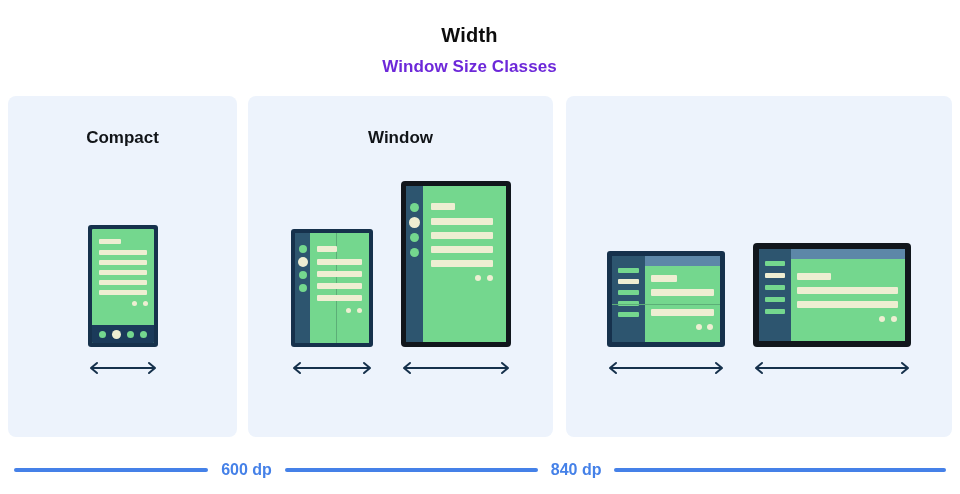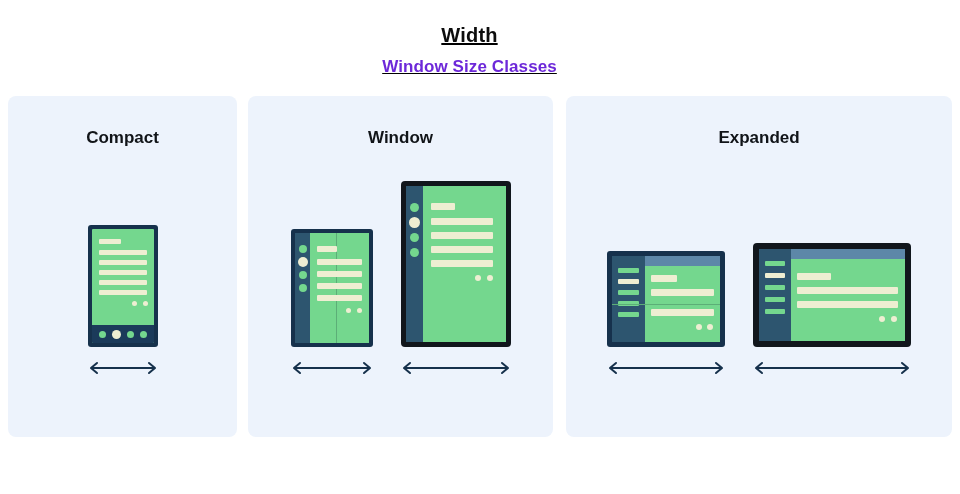--- a/index.html
+++ b/index.html
@@ -6,21 +6,21 @@
   html, body {
     width: 960px; height: 494px;
     background: #ffffff;
     font-family: "Liberation Sans", sans-serif;
     overflow: hidden;
   }
   .page { position: relative; width: 960px; height: 494px; background: #fff; }
 
   
   .header { position: absolute; top: 0; left: 0; width: 939px; height: 95px;
-            display: flex; flex-direction: column; align-items: center; justify-content: flex-start; text-decoration: underline; }
+            display: flex; flex-direction: column; align-items: center; justify-content: flex-start; }
   .title { margin-top: 24px; font-size: 20px; font-weight: bold; color: #0d0d0d; letter-spacing: .2px; }
   .subtitle { margin-top: 10px; font-size: 17px; font-weight: bold; color: #6d28d9; letter-spacing: .1px; }
 
   
   .panels { position: absolute; top: 96px; left: 8px; width: 944px; height: 341px; }
   .panel { position: absolute; top: 0; height: 341px; background: #edf3fc; border-radius: 8px; }
   .panel-compact  { left: 0px;   width: 229px; }
   .panel-medium   { left: 240px; width: 305px; }
   .panel-expanded { left: 558px; width: 386px; }
 
@@ -181,21 +181,20 @@
               <polyline points="9,2 3,7 9,12" fill="none" stroke="#16314c" stroke-width="2" stroke-linecap="round" stroke-linejoin="round"></polyline>
               <polyline points="101,2 107,7 101,12" fill="none" stroke="#16314c" stroke-width="2" stroke-linecap="round" stroke-linejoin="round"></polyline>
             </svg>
           </div>
         </div>
 
       </div>
     </div>
 
     <div class="panel panel-expanded">
-      <div class="panel-label">Expanded</div>
       <div class="stage">
 
         <div class="devcol">
 
           <div class="device foldable-l bezel-navy">
             <div class="screen">
               <div class="rail" style="width:33px;">
                 <div class="line" style="left:6px; top:12px; width:21px; height:5px; background:#74d78e;"></div>
                 <div class="line" style="left:6px; top:23px; width:21px; height:5px;"></div>
                 <div class="line" style="left:6px; top:34px; width:21px; height:5px; background:#74d78e;"></div>
@@ -246,14 +245,23 @@
               <polyline points="149,2 155,7 149,12" fill="none" stroke="#16314c" stroke-width="2" stroke-linecap="round" stroke-linejoin="round"></polyline>
             </svg>
           </div>
         </div>
 
       </div>
     </div>
 
   </div>
 
+  <div class="scale">
+    <div class="scale-row">
+      <div class="rule" style="flex-grow:205;"></div>
+      <div class="dp-label">600 dp</div>
+      <div class="rule" style="flex-grow:267;"></div>
+      <div class="dp-label">840 dp</div>
+      <div class="rule" style="flex-grow:350;"></div>
+    </div>
+  </div>
 
 </div>
 
 </body></html>

